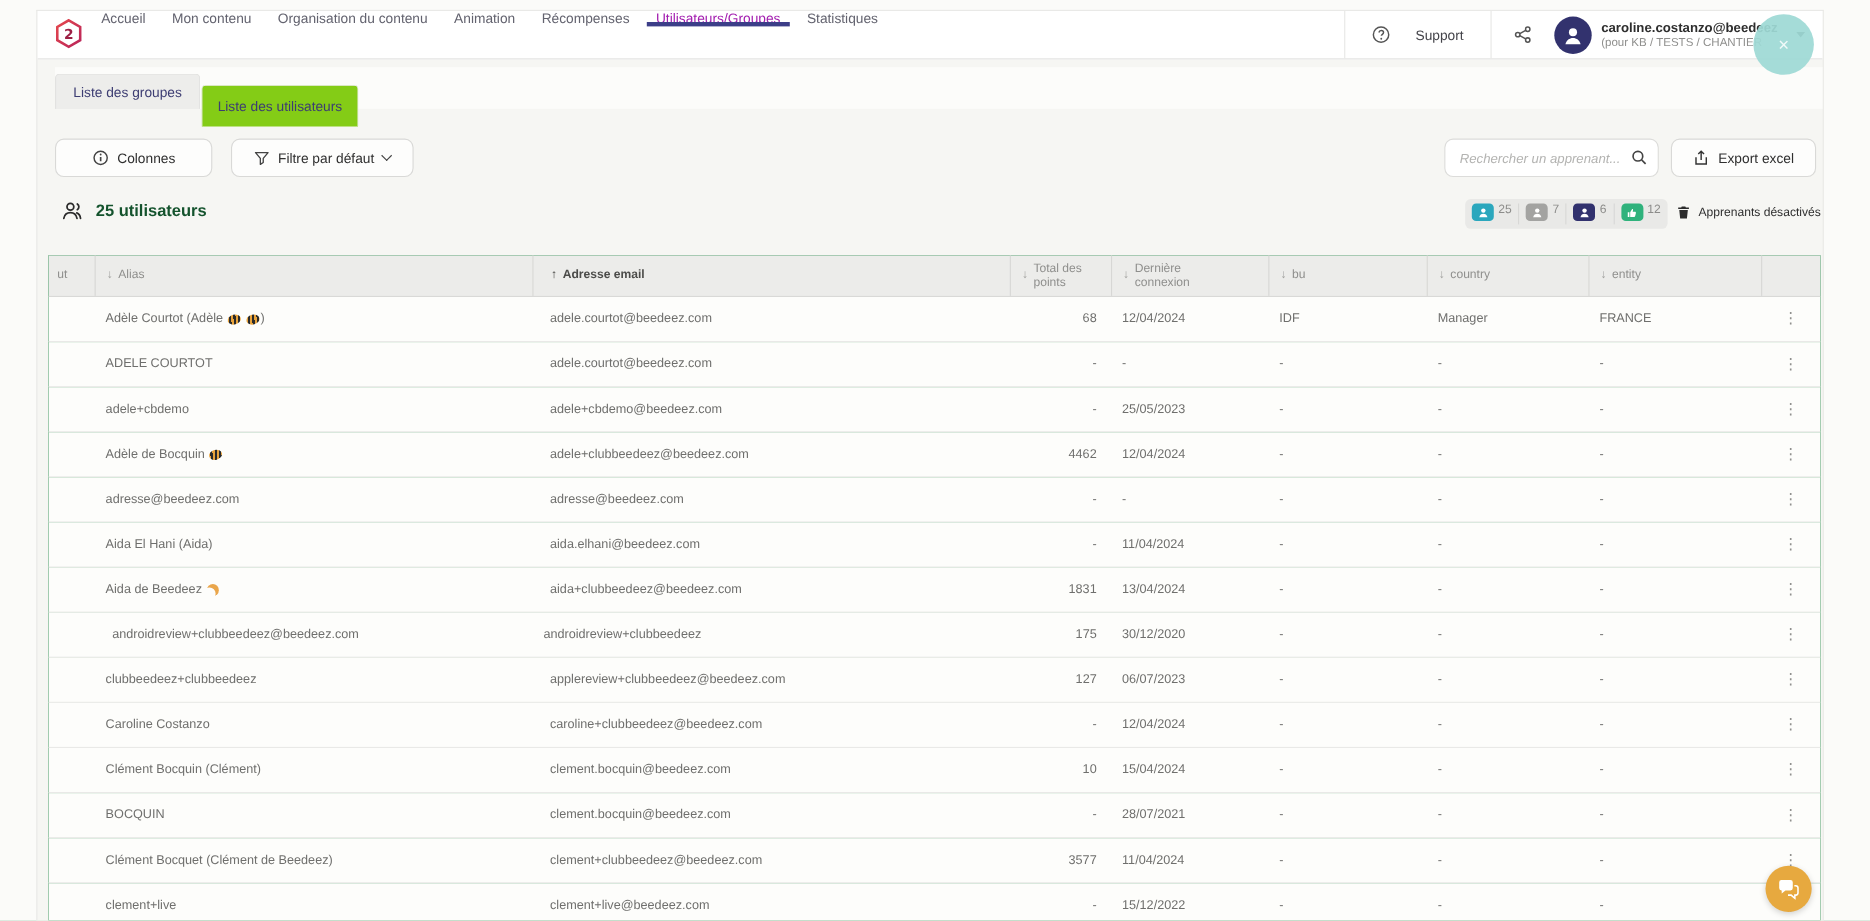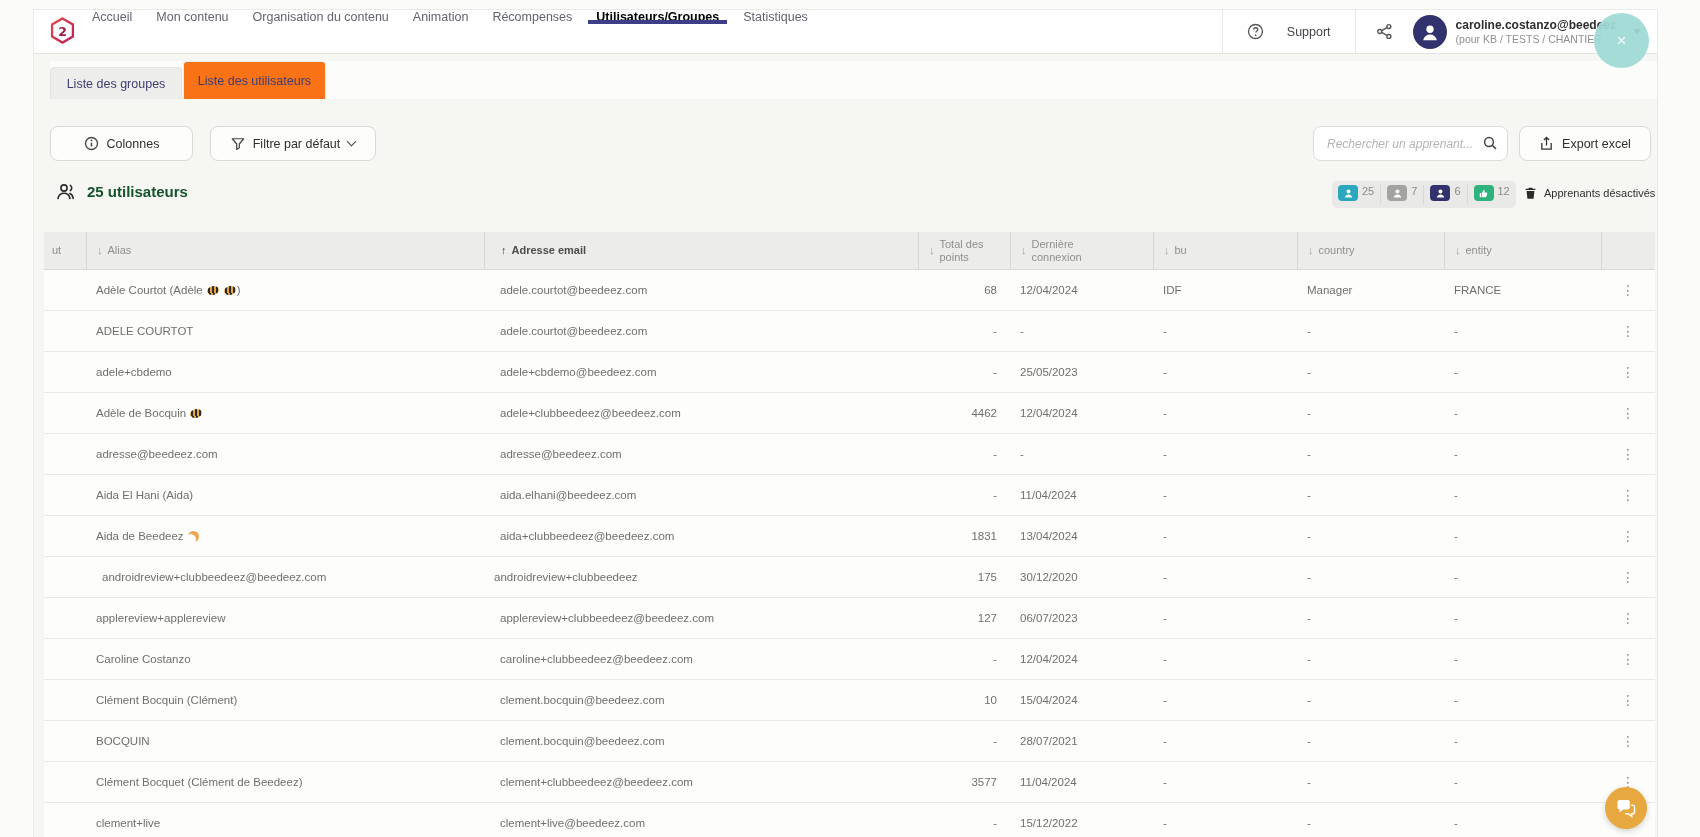--- a/index.html
+++ b/index.html
@@ -10,21 +10,21 @@
   .app { position:absolute; left:33px; top:9px; width:1625px; bottom:0;
          background:#f6f6f3; border:1px solid #e9e9e7; border-bottom:none; overflow:hidden; }
 
   
   .nav { position:absolute; top:0; left:0; right:0; height:44px; background:#fff;
          border-bottom:1px solid #e3e3e1; display:flex; align-items:center; padding:0 10px 0 15px; }
   .logo { width:27px; height:29px; margin-right:16px; flex:none; }
   .nav-items { display:flex; align-items:flex-start; height:100%; gap:24px; }
   .nav-item { display:flex; align-items:center; position:relative; font-size:12.5px;
               color:#63636f; cursor:pointer; white-space:nowrap; }
-  .nav-item.active { color:#000000; font-weight:700; }
+  .nav-item.active { color:#a21caf; font-weight:400; }
   .nav-item.active::after { content:""; position:absolute; left:-8px; right:-8px; bottom:0;
               height:4px; background:#3c3e88; }
   .nav-right { margin-left:auto; display:flex; align-items:center; height:100%; }
   .support { display:flex; align-items:center; gap:23px; padding:0 24px; height:100%;
              border-left:1px solid #e7e7e5; font-size:12.5px; color:#44444a; cursor:pointer;justify-content:center; }
   .share-wrap { padding:0 20px; height:100%; display:flex; align-items:center;
                 border-left:1px solid #e7e7e5; cursor:pointer; }
   .account { display:flex; align-items:center; gap:9px; cursor:pointer; padding-right:6px; }
   .avatar { width:34px; height:34px; border-radius:50%; background:#32326e; flex:none;
             display:flex; align-items:center; justify-content:center; overflow:hidden; }
@@ -32,21 +32,21 @@
   .acct-ctx { font-size:10.5px; color:#8f8f8d; margin-top:1px; white-space:nowrap; }
   .caret { width:0; height:0; border-left:4px solid transparent; border-right:4px solid transparent;
            border-top:5px solid #3a3a3a; margin-left:8px; flex:none; }
 
   
   .tabs-strip { position:absolute; top:51px; left:16px; right:0; height:38px; background:#fcfcfa; }
   .tab { position:absolute; display:flex; align-items:center; justify-content:center;
          font-size:12.5px; color:#3d3d72; border-radius:4px 4px 0 0; cursor:pointer; }
   .tab.inactive { left:0; top:6px; width:132px; height:32px; background:#ededeb;
                   border:1px solid #e2e2e0; border-bottom:none; }
-  .tab.active { left:133px; top:0; width:143px; height:38px; background:#f97316;
+  .tab.active { left:133px; top:16px; width:143px; height:38px; background:#84cc16;
                 border:1px solid #ececea; border-bottom:none; }
 
   
   .btn { position:absolute; top:116px; display:flex; align-items:center; justify-content:center;
          gap:8px; background:#fdfdfc; border:1px solid #d9d9d7; border-radius:8px; height:35px;
          font-size:12.5px; color:#2f2f2f; cursor:pointer; }
   .btn-columns { left:16px; width:143px; }
   .btn-filter  { left:176px; width:166px; }
   .btn-export  { left:1485px; width:132px; font-weight:500; }
   .chev { width:7px; height:7px; border-right:1.6px solid #444; border-bottom:1.6px solid #444;
@@ -441,21 +441,21 @@
             <div class="td c-bu">-</div>
             <div class="td c-country">-</div>
             <div class="td c-entity">-</div>
             <div class="td c-actions">
               <span class="kebab">⋮</span>
             </div>
           </div>
           <div class="tr grid-cols">
             <div class="td c-statut"></div>
             <div class="td c-alias">
-              <span>applereview+applereview</span>
+              <span>clubbeedeez+clubbeedeez</span>
               <span></span>
             </div>
             <div class="td c-email">applereview+clubbeedeez@beedeez.com</div>
             <div class="td c-points">127</div>
             <div class="td c-date">06/07/2023</div>
             <div class="td c-bu">-</div>
             <div class="td c-country">-</div>
             <div class="td c-entity">-</div>
             <div class="td c-actions">
               <span class="kebab">⋮</span>

